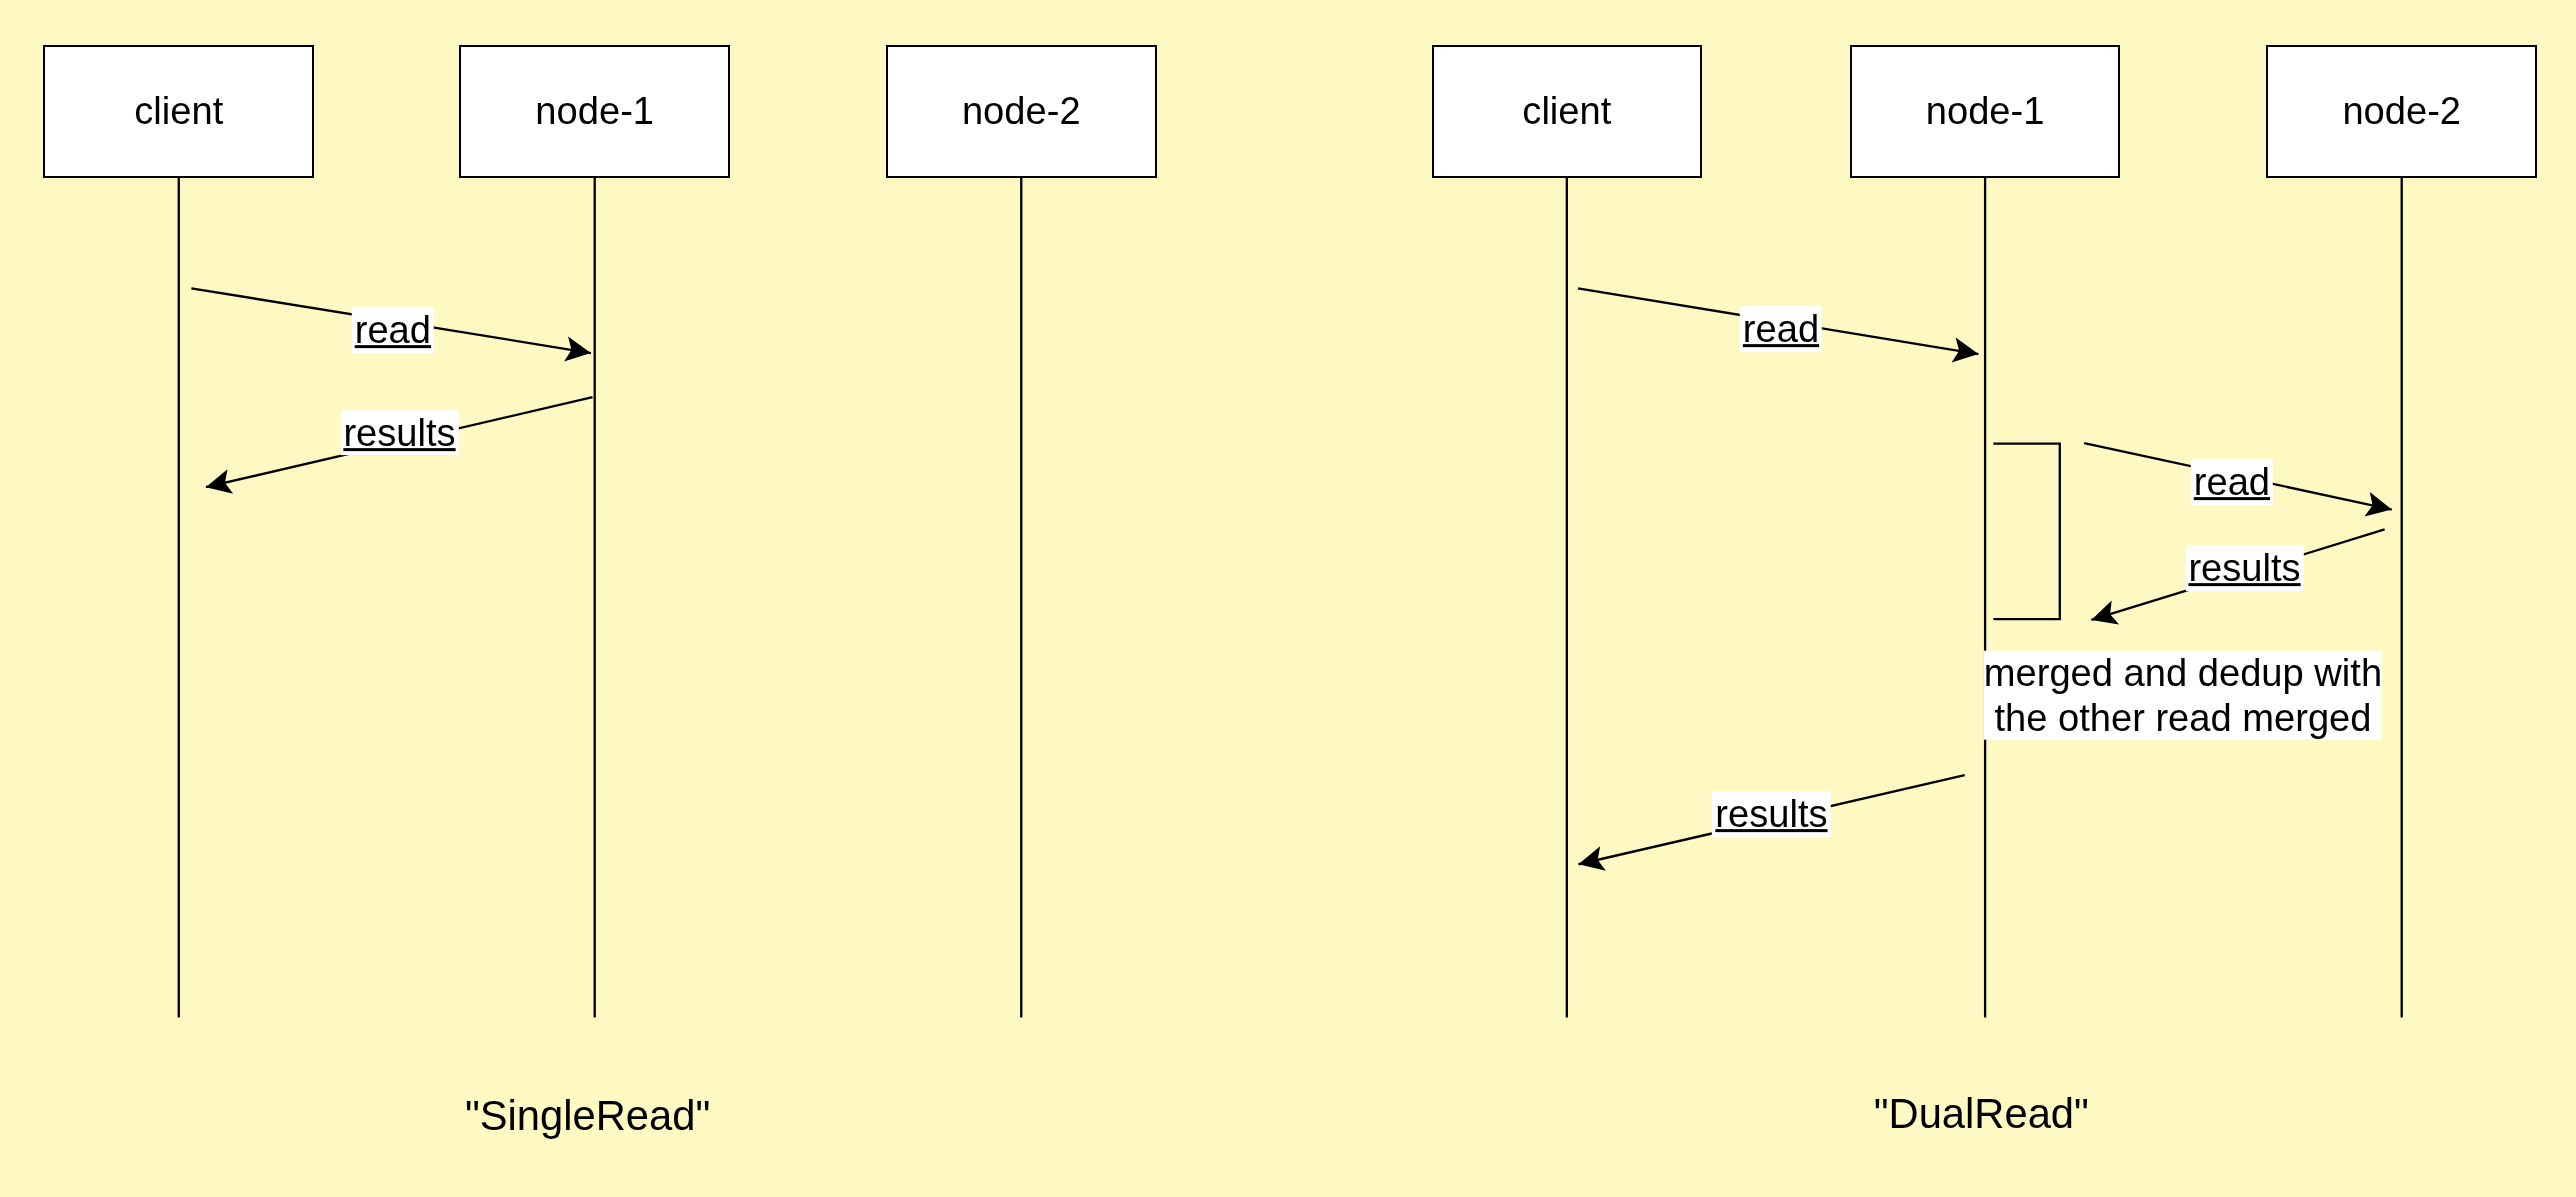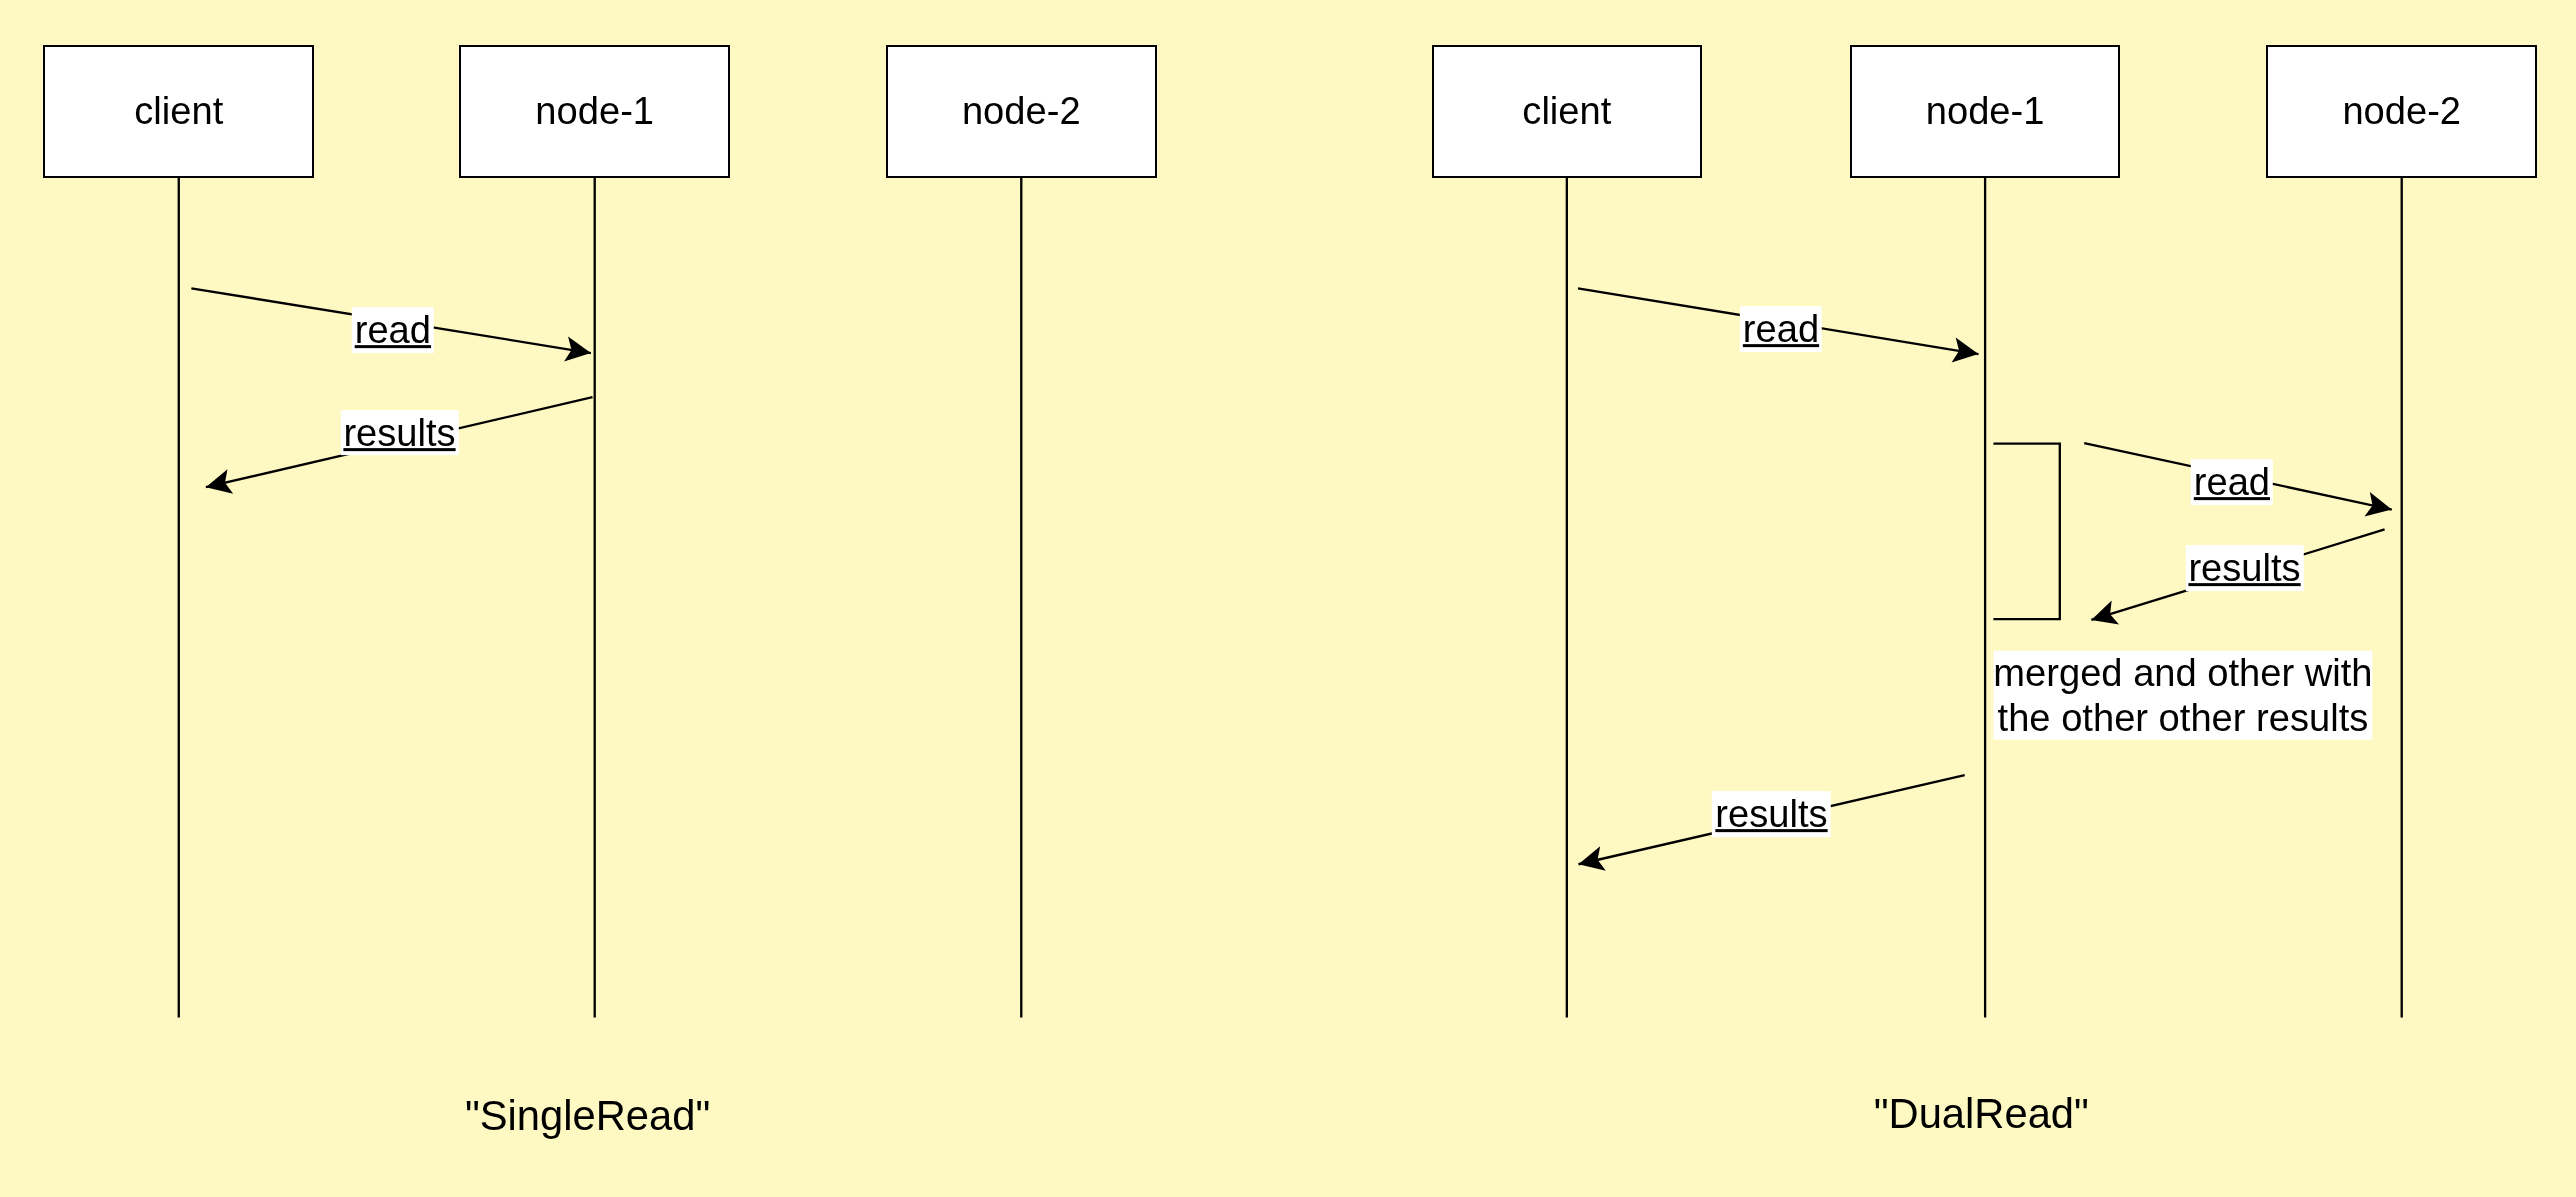--- a/index.html
+++ b/index.html
@@ -121,21 +121,21 @@
 
   <div class="msg-label" style="left:15.251%; top:27.601%;">read</div>
   <div class="msg-label" style="left:15.509%; top:36.158%;">results</div>
 
   <div class="msg-label" style="left:69.137%; top:27.503%;">read</div>
   <div class="msg-label" style="left:86.643%; top:40.319%;">read</div>
   <div class="msg-label" style="left:87.133%; top:47.476%;">results</div>
   <div class="msg-label" style="left:68.769%; top:68.058%;">results</div>
 
   <div class="note" style="left:84.742%; top:58.093%;">
-    <div>merged and other with</div>
-    <div>the other other results</div>
+    <div>merged and dedup with</div>
+    <div>the other read merged</div>
   </div>
 
   <div class="caption" style="left:22.809%; top:93.246%;">"SingleRead"</div>
   <div class="caption" style="left:76.914%; top:93.066%;">"DualRead"</div>
 
 </div>
 
 
 </body></html>

